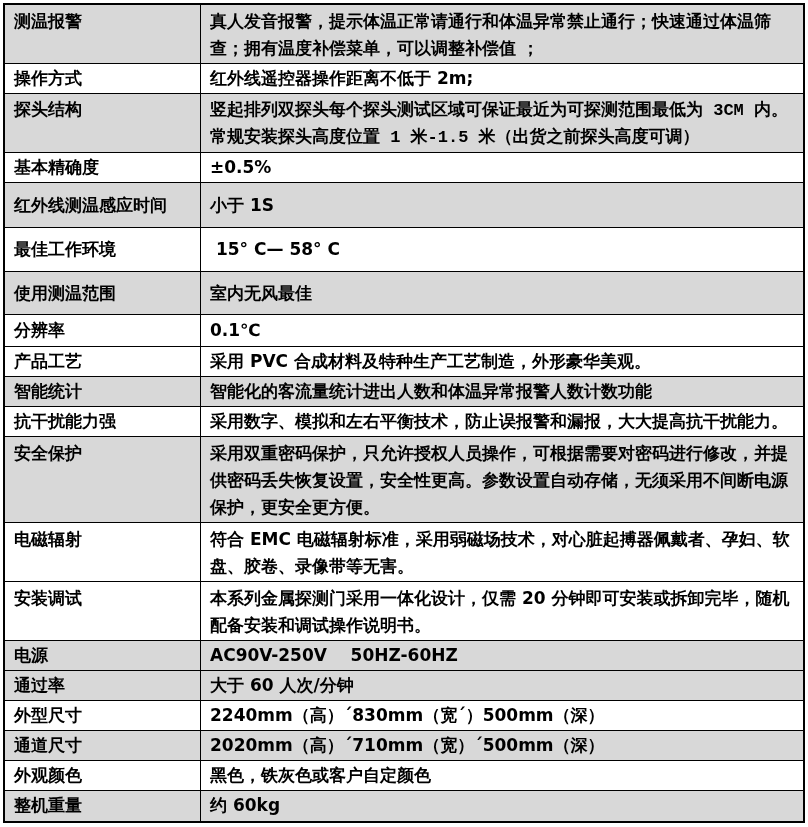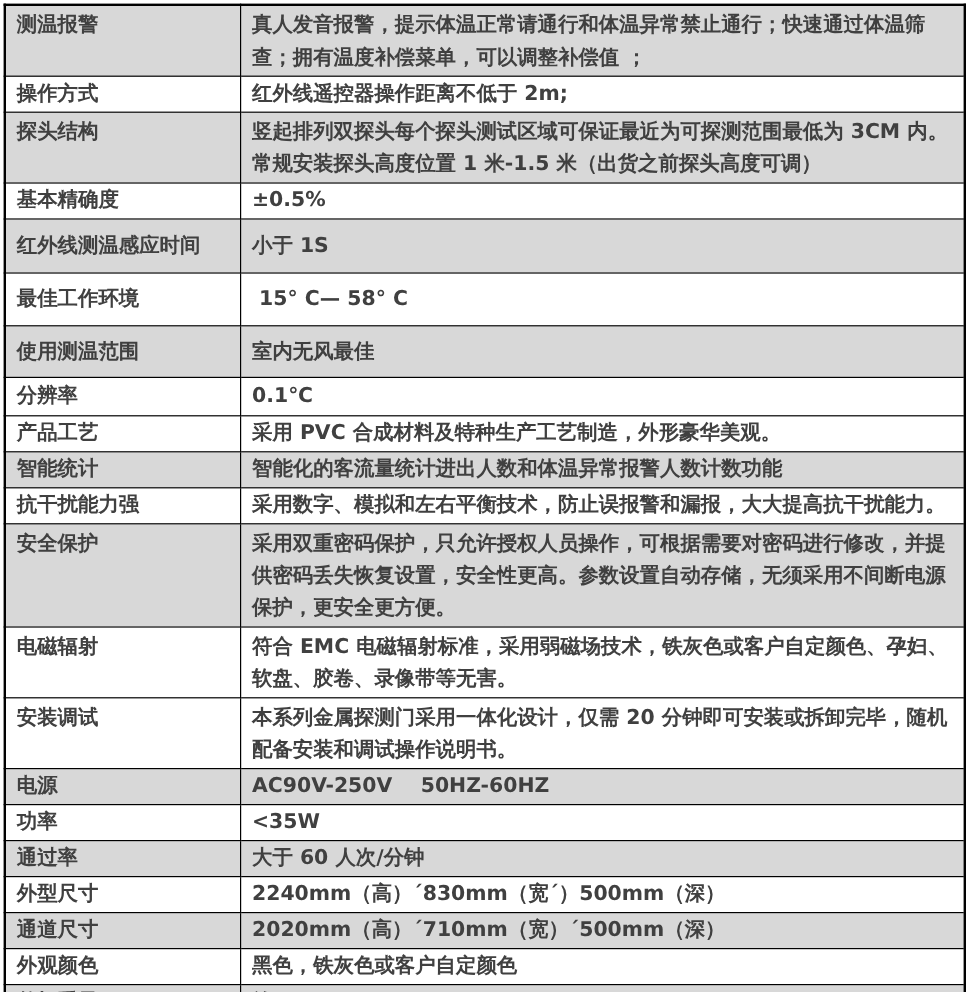--- a/index.html
+++ b/index.html
@@ -17,37 +17,37 @@
     padding: 3px 3px 0 3px;
   }
   table.spec-table {
     border-collapse: collapse;
     width: 802px;
     table-layout: fixed;
     border: 2px solid #000;
   }
   table.spec-table td {
     border: 1px solid #000;
-    color: #404040;
+    color: #000000;
     font-weight: bold;
     font-size: 17px;
     line-height: 27px;
     padding: 1px 6px 1px 9px;
     vertical-align: middle;
     overflow: hidden;
   }
   td.label { width: 180px; }
   td.value { white-space: pre-wrap; }
   tr.shaded td { background: var(--shade, #d8d8d8); }
   tr.top td { vertical-align: top; padding-top: 3px; }
 
   
   tr.r1  { height: 57px; }
   tr.r2  { height: 28px; margin-top: 20px; }
-  tr.r3  { height: 56px; }
+  tr.r3  { height: 56px; font-family: Liberation Mono, monospace; }
   tr.r4  { height: 27px; }
   tr.r5  { height: 45px; }
   tr.r6  { height: 44px; }
   tr.r7  { height: 43px; }
   tr.r8  { height: 32px; }
   tr.r9  { height: 28px; }
   tr.r10 { height: 29px; margin-left: 20px; }
   tr.r11 { height: 29px; padding-left: 24px; }
   tr.r12 { height: 85px; }
   tr.r13 { height: 56px; }
@@ -109,33 +109,29 @@
         <tr class="r11">
     <td class="label">抗干扰能力强</td>
     <td class="value">采用数字、模拟和左右平衡技术，防止误报警和漏报，大大提高抗干扰能力。</td>
   </tr>
         <tr class="r12 shaded top">
     <td class="label">安全保护</td>
     <td class="value">采用双重密码保护，只允许授权人员操作，可根据需要对密码进行修改，并提供密码丢失恢复设置，安全性更高。参数设置自动存储，无须采用不间断电源保护，更安全更方便。</td>
   </tr>
         <tr class="r13 top">
     <td class="label">电磁辐射</td>
-    <td class="value">符合 EMC 电磁辐射标准，采用弱磁场技术，铁灰色或客户自定颜色、孕妇、软盘、胶卷、录像带等无害。</td>
+    <td class="value">符合 EMC 电磁辐射标准，采用弱磁场技术，对心脏起搏器佩戴者、孕妇、软盘、胶卷、录像带等无害。</td>
   </tr>
         <tr class="r14 top">
     <td class="label">安装调试</td>
     <td class="value">本系列金属探测门采用一体化设计，仅需 20 分钟即可安装或拆卸完毕，随机配备安装和调试操作说明书。</td>
   </tr>
         <tr class="r15 shaded">
     <td class="label">电源</td>
     <td class="value">AC90V-250V    50HZ-60HZ</td>
-  </tr>
-        <tr class="r16">
-    <td class="label">功率</td>
-    <td class="value">&lt;35W</td>
   </tr>
         <tr class="r17 shaded">
     <td class="label">通过率</td>
     <td class="value">大于 60 人次/分钟</td>
   </tr>
         <tr class="r18">
     <td class="label">外型尺寸</td>
     <td class="value">2240mm（高）´830mm（宽´）500mm（深）</td>
   </tr>
         <tr class="r19 shaded">

